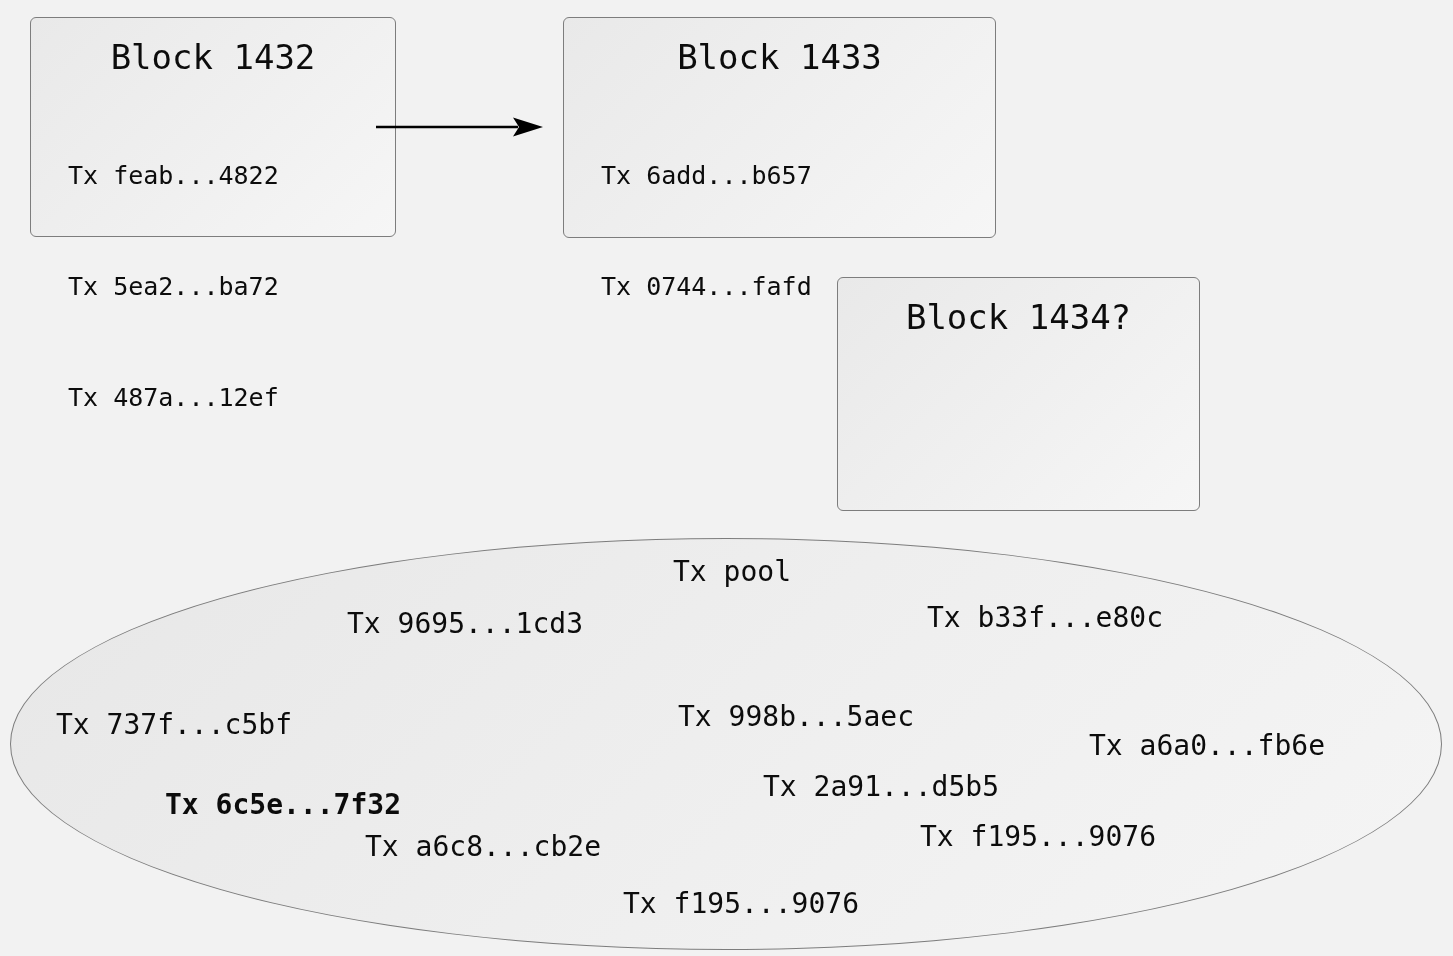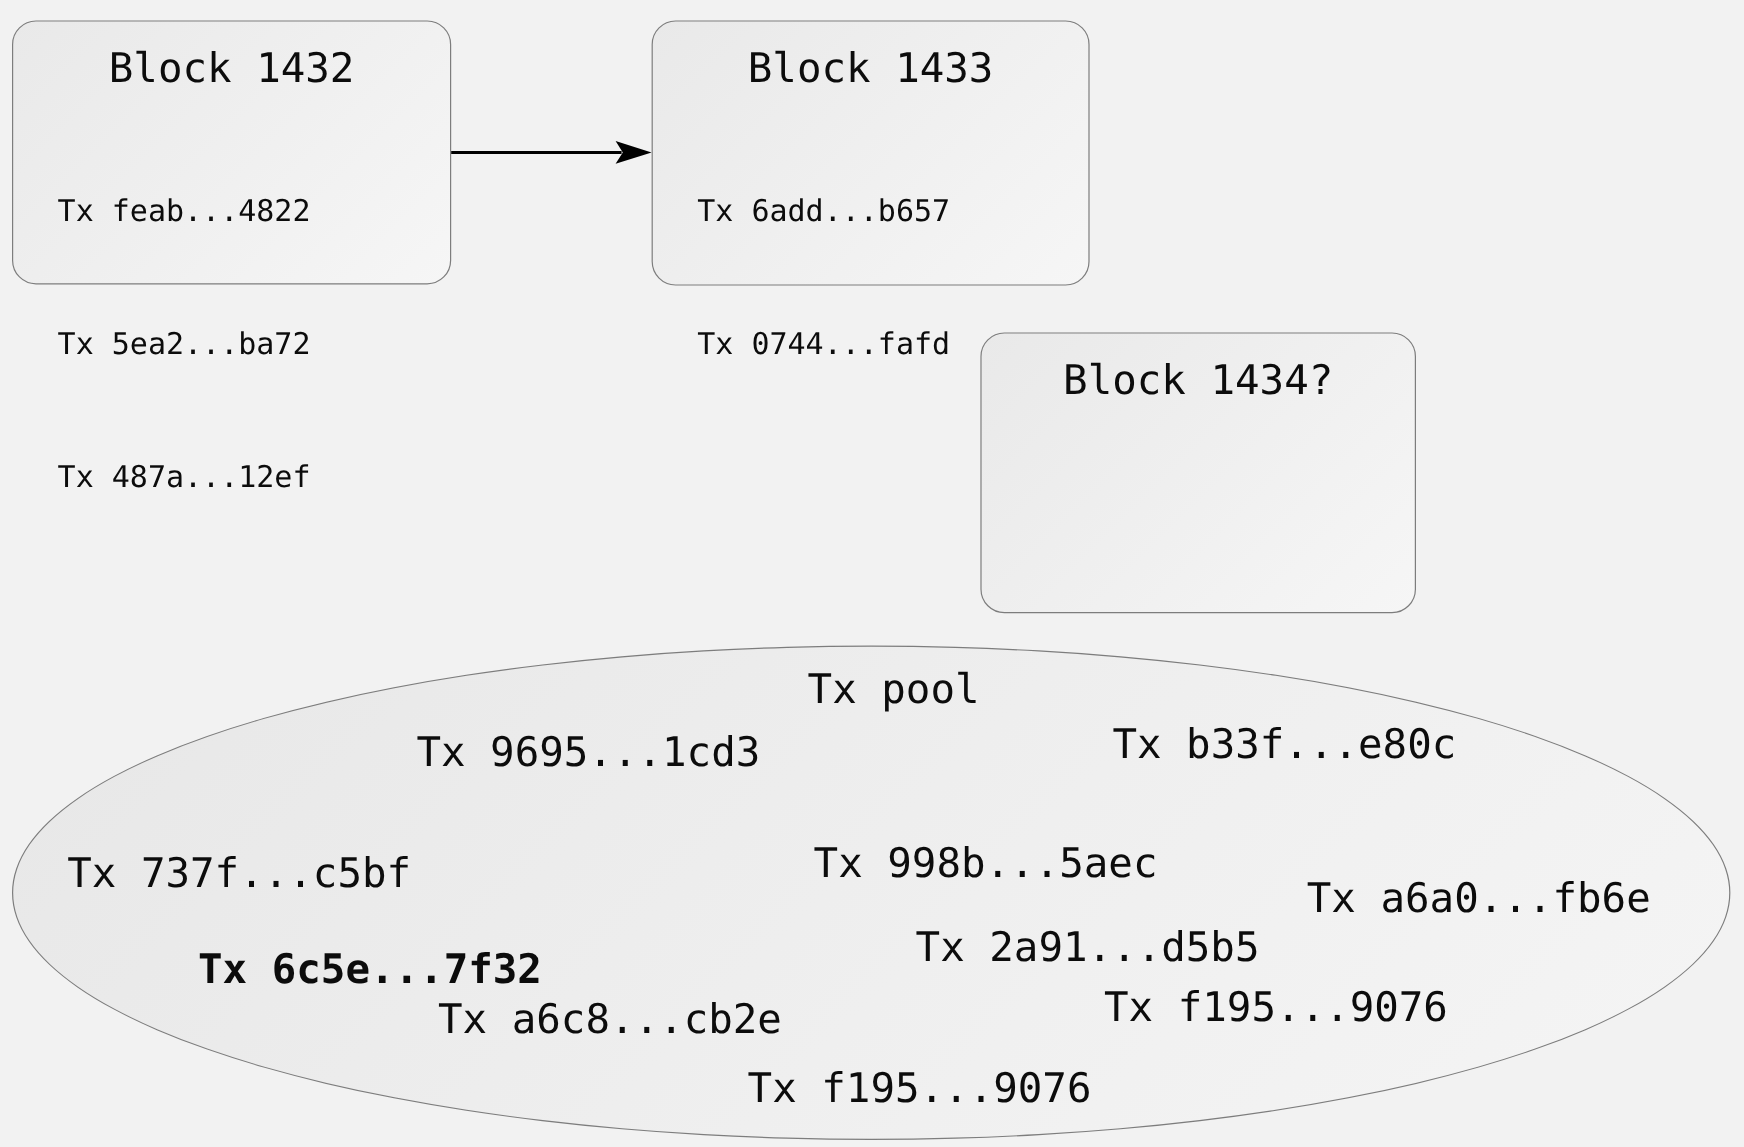--- a/index.html
+++ b/index.html
@@ -16,22 +16,23 @@
     color: #0c0c0c;
   }
   .canvas {
     position: absolute;
     inset: 0;
   }
   .block-node {
     position: absolute;
     box-sizing: border-box;
     border: 1.5px solid #7d7d7d;
-    border-radius: 20px;
+    border-radius: 6px;
     background: linear-gradient(135deg, #e9e9e9 0%, #f0f0f0 55%, #f6f6f6 100%);
+    margin-left: 20px;
   }
   .block-title {
     position: absolute;
     top: 22px;
     left: 0;
     width: 100%;
     text-align: center;
     font-size: 34px;
     line-height: 1;
     white-space: pre;
@@ -50,21 +51,21 @@
     top: 538px;
     width: 1432px;
     height: 412px;
     box-sizing: border-box;
     border: 1.5px solid #7d7d7d;
     border-radius: 50%;
     background: linear-gradient(135deg, #e7e7e7 0%, #efefef 55%, #f5f5f5 100%);
   }
   .pool-label {
     position: absolute;
-    font-size: 34px;
+    font-size: 28px;
     line-height: 1.1;
     white-space: pre;
   }
   .arrow-svg {
     position: absolute;
     left: 0;
     top: 0;
     pointer-events: none;
   }
 </style>
@@ -80,21 +81,21 @@
       <div>Tx 5ea2...ba72</div>
       <div>Tx 487a...12ef</div>
     </div>
   </div>
 
   <svg class="arrow-svg" width="1453" height="956" viewBox="0 0 1453 956">
     <line x1="376" y1="127" x2="518" y2="127" stroke="#000000" stroke-width="2.5"></line>
     <polygon points="543,127 513,117.5 519,127 513,136.5" fill="#000000"></polygon>
   </svg>
 
-  <div class="block-node" style="left:543px; top:17px; width:365px; height:221px;">
+  <div class="block-node" style="left:543px; top:17px; width:433px; height:221px;">
     <div class="block-title">Block 1433</div>
     <div class="tx-list">
       <div>Tx 6add...b657</div>
       <div>Tx 0744...fafd</div>
     </div>
   </div>
 
   <div class="block-node" style="left:817px; top:277px; width:363px; height:234px;">
     <div class="block-title">Block 1434?</div>
   </div>

